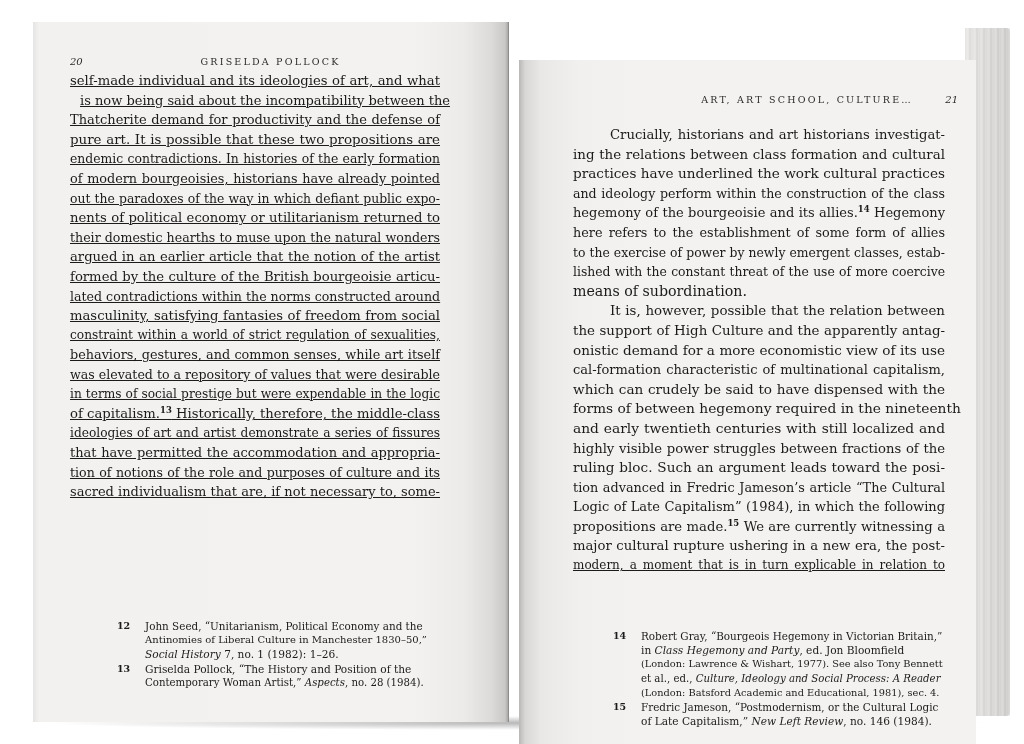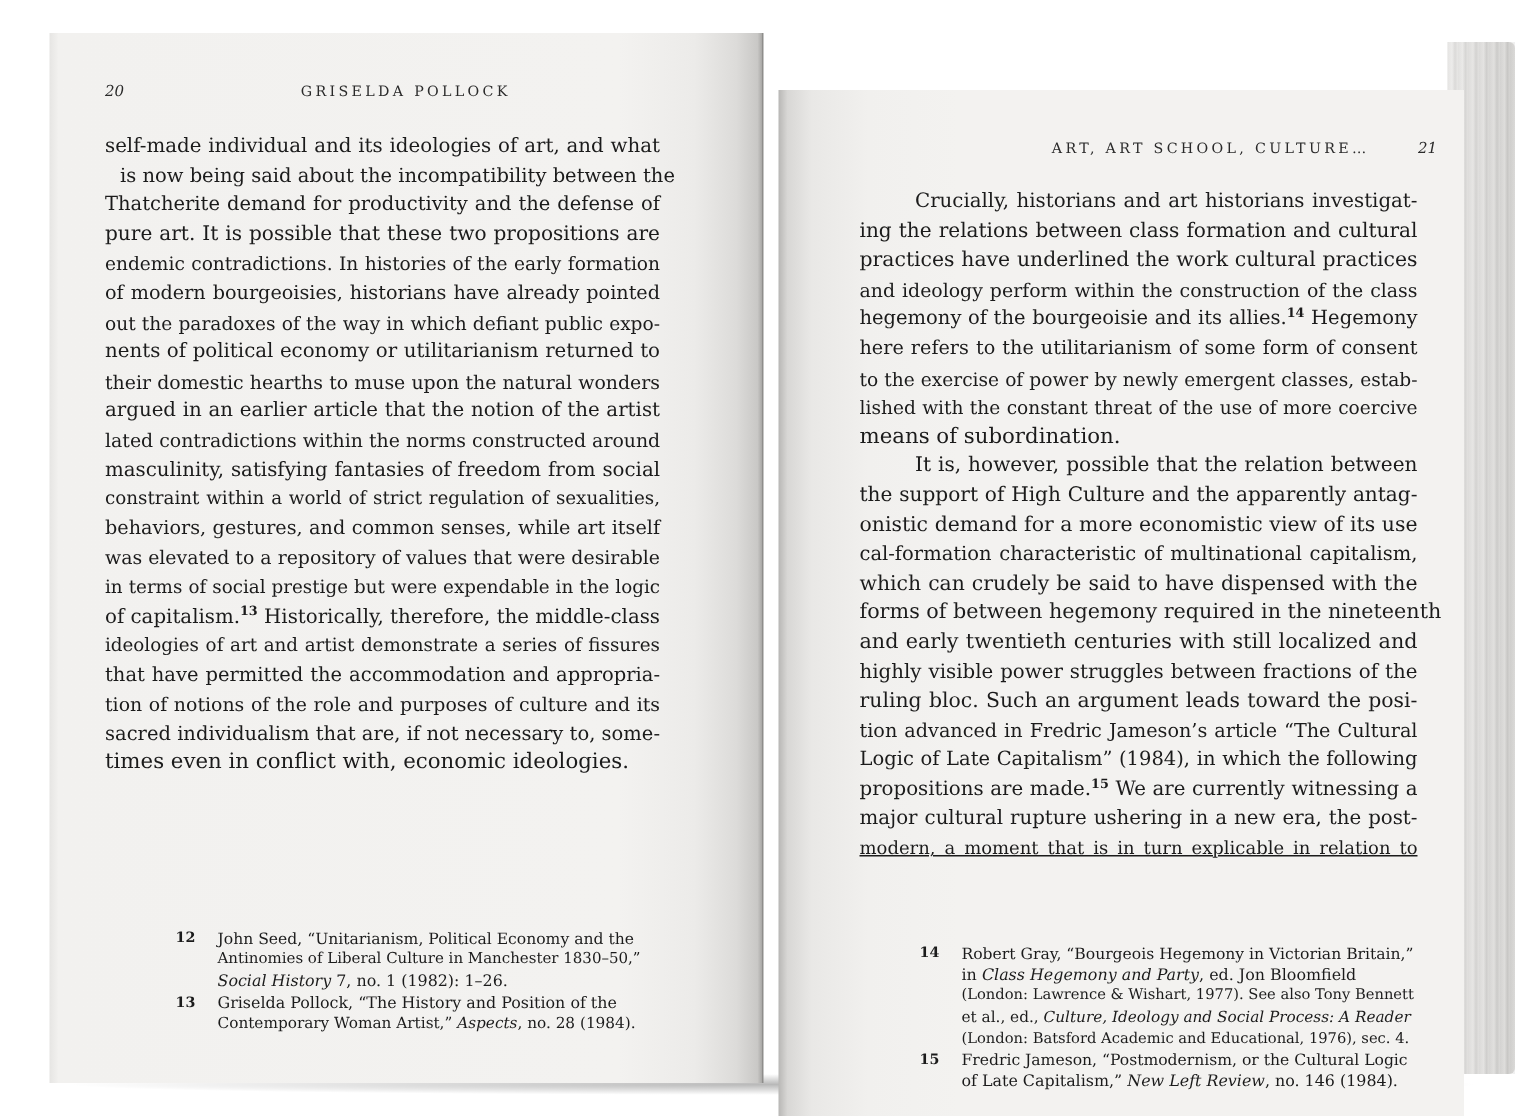--- a/index.html
+++ b/index.html
@@ -36,21 +36,21 @@
   .spine-line { position:absolute; left:475px; top:0; width:1px; height:700px; background:#8e8d8b; }
 
   .runhead { position:absolute; top:34px; font-size:9.5px; letter-spacing:2.2px; color:#2a2a2a; }
   .folio { position:absolute; top:34px; font-size:10px; font-style:italic; color:#2a2a2a; }
   .left .folio { left:37px; }
   .left .runhead { left:0; width:475px; text-align:center; }
   .right .folio { right:18px; }
   .right .runhead { left:0; width:400px; text-align:right; padding-right:6px; box-sizing:border-box;}
 
   .body-text { position:absolute; font-size:14.2px; line-height:19.6px; }
-  .left .body-text { left:37px; top:66px; width:370px; }
+  .left .body-text { left:37px; top:49px; width:370px;text-decoration:underline; }
   .right .body-text { left:54px; top:65px; width:372px; }
   .line { display:block; white-space:nowrap; text-align:justify; text-align-last:justify; }
   .line.last { text-align-last:left; }
   .line.indent { padding-left:37px; }
   sup { font-size:8.5px; font-weight:bold; vertical-align:5px; line-height:0; }
 
   .notes { position:absolute; font-size:10.6px; line-height:14.2px; }
   .left .notes { left:84px; top:597px; width:310px; }
   .right .notes { left:94px; top:569px; width:330px; }
   .note { position:relative; padding-left:28px; }
@@ -73,32 +73,32 @@
       <span class="line" style="display: block; font-size: 13.2px;">self-made individual and its ideologies of art, and what</span>
       <span class="line" style="display: block; font-size: 13px; margin-left: 10px;">is now being said about the incompatibility between the</span>
       <span class="line" style="display: block; font-size: 13px;">Thatcherite demand for productivity and the defense of</span>
       <span class="line" style="display: block; font-size: 13.4px;">pure art. It is possible that these two propositions are</span>
       <span class="line" style="display: block; font-size: 12.4px;">endemic contradictions. In histories of the early formation</span>
       <span class="line" style="display: block; font-size: 12.8px;">of modern bourgeoisies, historians have already pointed</span>
       <span class="line" style="display: block; font-size: 12.4px;">out the paradoxes of the way in which defiant public expo-</span>
       <span class="line" style="display: block; font-size: 13.2px;">nents of political economy or utilitarianism returned to</span>
       <span class="line" style="display: block; font-size: 12.6px;">their domestic hearths to muse upon the natural wonders</span>
       <span class="line" style="display: block; font-size: 13.2px;">argued in an earlier article that the notion of the artist</span>
+      <span class="line" style="display: block; font-size: 13.2px;">formed by the culture of the British bourgeoisie articu-</span>
       <span class="line" style="display: block; font-size: 12.6px;">lated contradictions within the norms constructed around</span>
       <span class="line" style="display: block; font-size: 13.2px;">masculinity, satisfying fantasies of freedom from social</span>
       <span class="line" style="display: block; font-size: 12.2px;">constraint within a world of strict regulation of sexualities,</span>
       <span class="line" style="display: block; font-size: 12.8px;">behaviors, gestures, and common senses, while art itself</span>
       <span class="line" style="display: block; font-size: 12.6px;">was elevated to a repository of values that were desirable</span>
       <span class="line" style="display: block; font-size: 12.2px;">in terms of social prestige but were expendable in the logic</span>
       <span class="line" style="display: block; font-size: 13.2px;"><span>of capitalism.</span><sup>13</sup><span> Historically, therefore, the middle-class</span></span>
       <span class="line" style="display: block; font-size: 12.2px;">ideologies of art and artist demonstrate a series of fissures</span>
       <span class="line" style="display: block; font-size: 13px;">that have permitted the accommodation and appropria-</span>
       <span class="line" style="display: block; font-size: 12.6px;">tion of notions of the role and purposes of culture and its</span>
       <span class="line" style="display: block; font-size: 13px;">sacred individualism that are, if not necessary to, some-</span>
-      <span class="line last" style="display: block;">times even in conflict with, economic ideologies.</span>
     </div>
 
     <div class="notes">
       <div class="note">
         <span class="note-num">12</span>
         <span class="note-line" style="display: block; font-size: 10.4px;">John Seed, “Unitarianism, Political Economy and the</span>
         <span class="note-line" style="display: block; font-size: 10px;">Antinomies of Liberal Culture in Manchester 1830–50,”</span>
         <span class="note-line" style="display: block;"><em>Social History</em><span> 7, no. 1 (1982): 1–26.</span></span>
       </div>
       <div class="note">
@@ -112,21 +112,21 @@
   <div class="page right">
     <span class="runhead">ART, ART SCHOOL, CULTURE…</span>
     <span class="folio">21</span>
 
     <div class="body-text">
       <span class="line indent" style="display: block; font-size: 13.2px;">Crucially, historians and art historians investigat-</span>
       <span class="line" style="display: block; font-size: 13.4px;">ing the relations between class formation and cultural</span>
       <span class="line" style="display: block; font-size: 13.6px;">practices have underlined the work cultural practices</span>
       <span class="line" style="display: block; font-size: 12.6px;">and ideology perform within the construction of the class</span>
       <span class="line" style="display: block; font-size: 13px;"><span>hegemony of the bourgeoisie and its allies.</span><sup>14</sup><span> Hegemony</span></span>
-      <span class="line" style="display: block; font-size: 12.8px;">here refers to the utilitarianism of some form of consent</span>
+      <span class="line" style="display: block; font-size: 12.8px;">here refers to the establishment of some form of allies</span>
       <span class="line" style="display: block; font-size: 12.4px;">to the exercise of power by newly emergent classes, estab-</span>
       <span class="line" style="display: block; font-size: 12.4px;">lished with the constant threat of the use of more coercive</span>
       <span class="line last" style="display: block;">means of subordination.</span>
       <span class="line indent" style="display: block; font-size: 13.4px;">It is, however, possible that the relation between</span>
       <span class="line" style="display: block; font-size: 13.4px;">the support of High Culture and the apparently antag-</span>
       <span class="line" style="display: block; font-size: 13.6px;">onistic demand for a more economistic view of its use</span>
       <span class="line" style="display: block; font-size: 13px;">cal-formation characteristic of multinational capitalism,</span>
       <span class="line" style="display: block; font-size: 13.6px;">which can crudely be said to have dispensed with the</span>
       <span class="line" style="display: block; font-size: 13.8px;">forms of between hegemony required in the nineteenth</span>
       <span class="line" style="display: block; font-size: 13.8px;">and early twentieth centuries with still localized and</span>
@@ -139,21 +139,21 @@
       <span class="line" style="display: block; font-size: 12px; text-decoration: underline;">modern, a moment that is in turn explicable in relation to</span>
     </div>
 
     <div class="notes">
       <div class="note">
         <span class="note-num">14</span>
         <span class="note-line" style="display: block; font-size: 10.4px;">Robert Gray, “Bourgeois Hegemony in Victorian Britain,”</span>
         <span class="note-line" style="display: block;"><span> in </span><em>Class Hegemony and Party</em><span>, ed. Jon Bloomfield</span></span>
         <span class="note-line" style="display: block; font-size: 9.8px;">(London: Lawrence &amp; Wishart, 1977). See also Tony Bennett</span>
         <span class="note-line" style="display: block; font-size: 10.2px;"><span>et al., ed., </span><em>Culture, Ideology and Social Process: A Reader</em></span>
-        <span class="note-line" style="display: block; font-size: 9.8px;">(London: Batsford Academic and Educational, 1976), sec. 4.</span>
+        <span class="note-line" style="display: block; font-size: 9.8px;">(London: Batsford Academic and Educational, 1981), sec. 4.</span>
       </div>
       <div class="note">
         <span class="note-num">15</span>
         <span class="note-line" style="display: block; font-size: 10.4px;">Fredric Jameson, “Postmodernism, or the Cultural Logic</span>
         <span class="note-line" style="display: block;"><span>of Late Capitalism,” </span><em>New Left Review</em><span>, no. 146 (1984).</span></span>
       </div>
     </div>
   </div>
 
   <div class="spine-line"></div>

